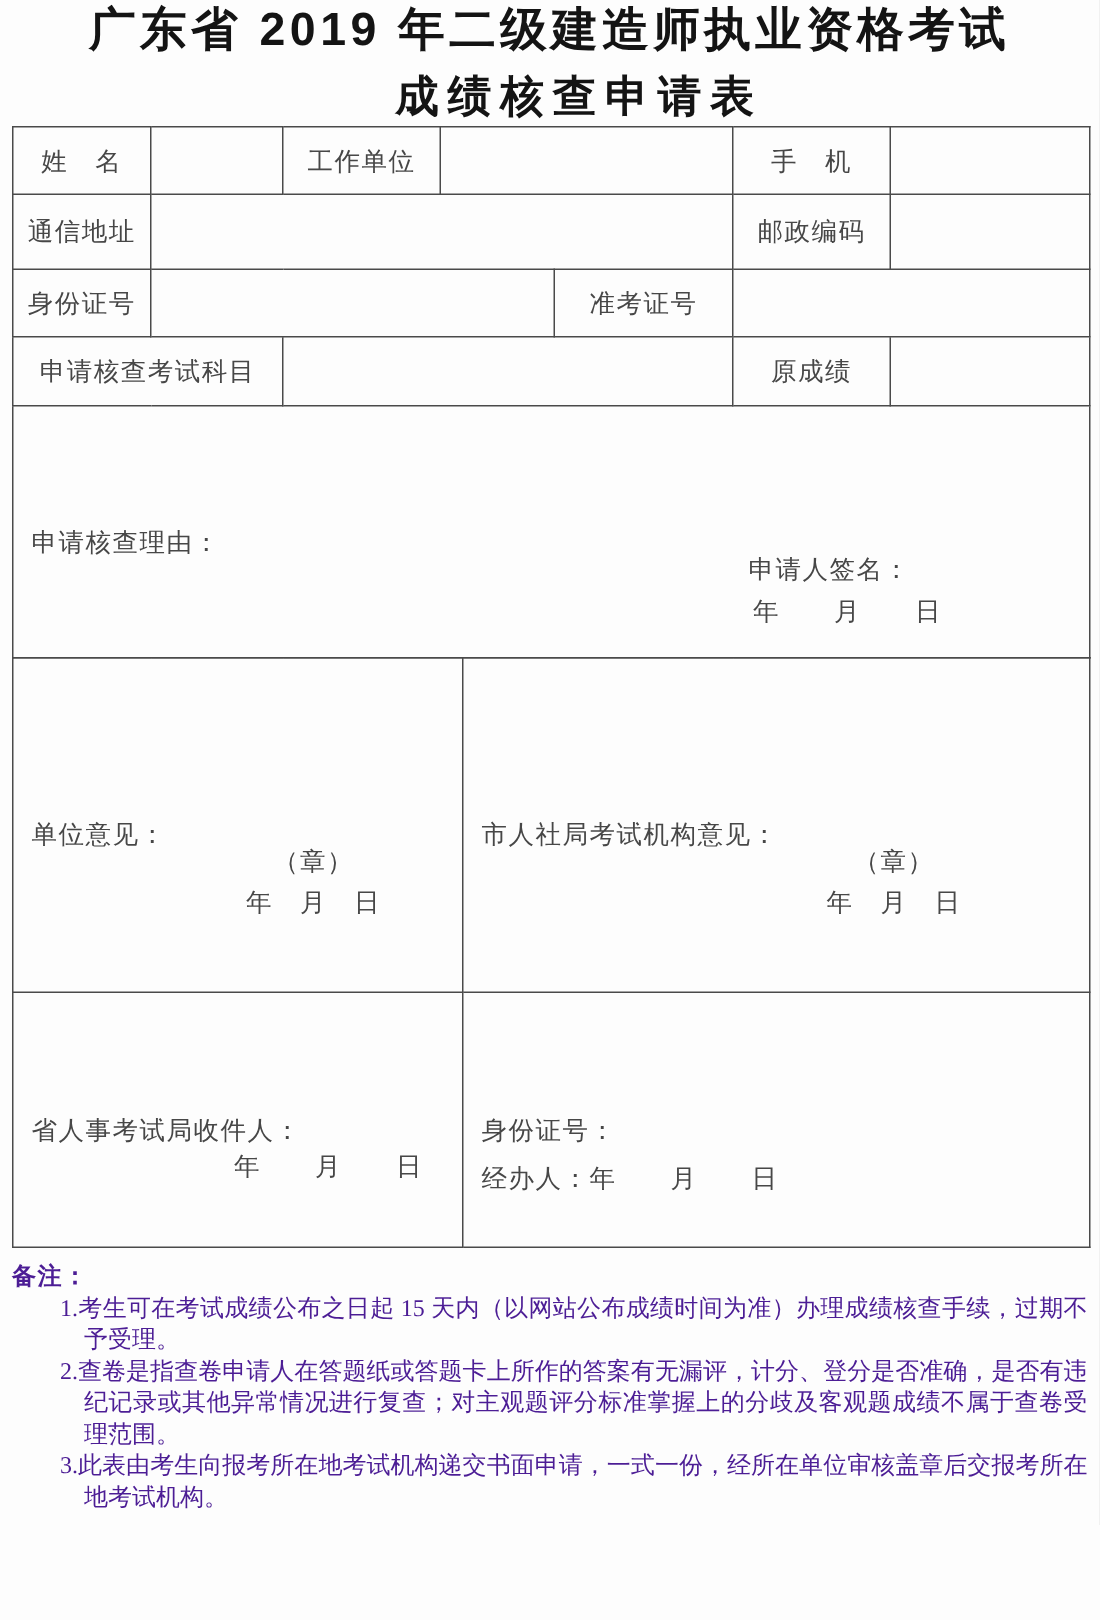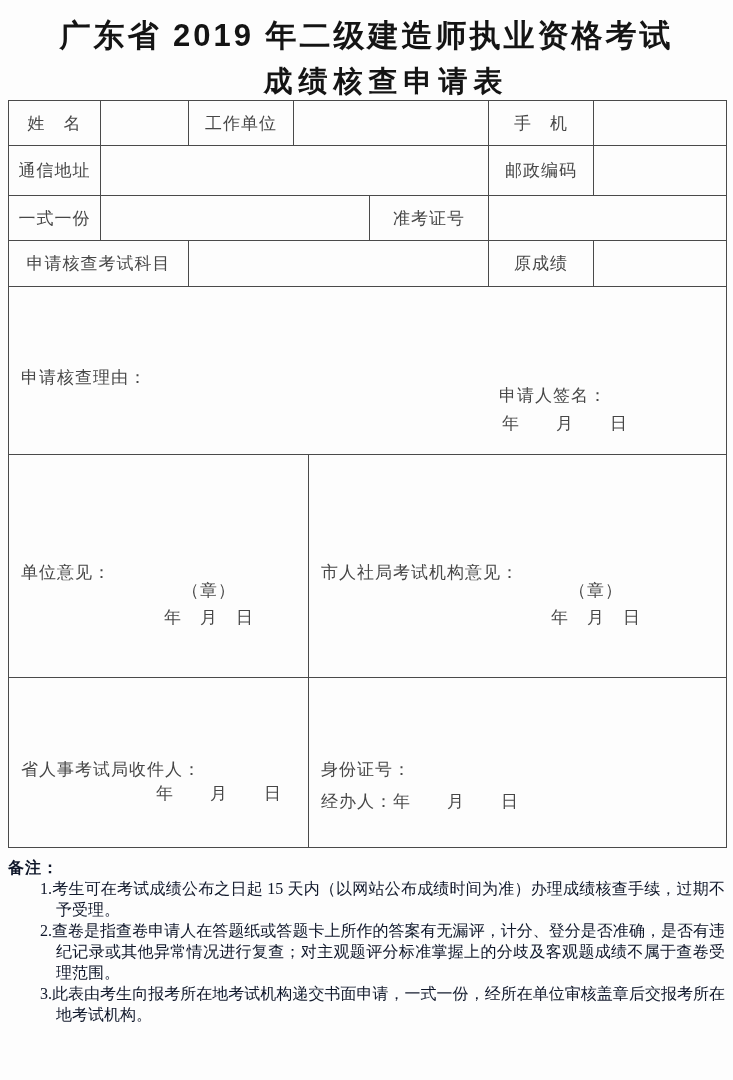--- a/index.html
+++ b/index.html
@@ -6,21 +6,21 @@
   .page {
     position: relative;
     width: 733px;
     height: 1080px;
     margin: 0 auto;
     background: #fdfdfd;
     color: #3c3c3c;
     font-family: "Liberation Serif", "DejaVu Serif", serif;
     overflow: hidden;
   }
-  .title-block { padding-top: 16px; text-align: center; color: #141414; }
+  .title-block { text-align: center; color: #141414; }
   .title-line1 {
     font-family: "Liberation Sans", "DejaVu Sans", sans-serif;
     font-size: 31px; font-weight: bold; letter-spacing: 3px; line-height: 40px;
   }
   .title-line2 {
     font-family: "Liberation Sans", "DejaVu Sans", sans-serif;
     font-size: 29px; font-weight: bold; letter-spacing: 6px; line-height: 38px;
     margin-top: 6px;
     margin-left: 39px;
   }
@@ -54,21 +54,21 @@
   }
   .stamp-unit { left: 130px; bottom: 46px; }
   .stamp-city { left: 217px; bottom: 46px; }
   .date-right { position: absolute; right: 26px; bottom: 42px; letter-spacing: 1px; }
   .handler-row {
     position: absolute; left: 12px; right: 60px; bottom: 34px;
     display: flex; justify-content: flex-start; letter-spacing: 1px;
   }
   .notes {
     margin: 9px 8px 0 8px;
-    font-size: 16px; line-height: 21px; color: #0f172a;
+    font-size: 16px; line-height: 21px; color: #4c1d95;
   }
   .notes-heading { font-weight: bold; letter-spacing: 1px; }
   .note-item {
     margin-left: 32px; padding-left: 16px; text-indent: -16px;
     text-align: justify;
   }
 </style>
 </head>
 <body>
 
@@ -98,21 +98,21 @@
       <td class="lbl">手　机</td>
       <td class="fill"></td>
     </tr>
     <tr style="height:50px">
       <td class="lbl">通信地址</td>
       <td class="fill" colspan="4"></td>
       <td class="lbl">邮政编码</td>
       <td class="fill"></td>
     </tr>
     <tr style="height:45px">
-      <td class="lbl">一式一份</td>
+      <td class="lbl">身份证号</td>
       <td class="fill" colspan="3"></td>
       <td class="lbl">准考证号</td>
       <td class="fill" colspan="2"></td>
     </tr>
     <tr style="height:46px">
       <td class="lbl" colspan="2">申请核查考试科目</td>
       <td class="fill" colspan="3"></td>
       <td class="lbl">原成绩</td>
       <td class="fill"></td>
     </tr>

